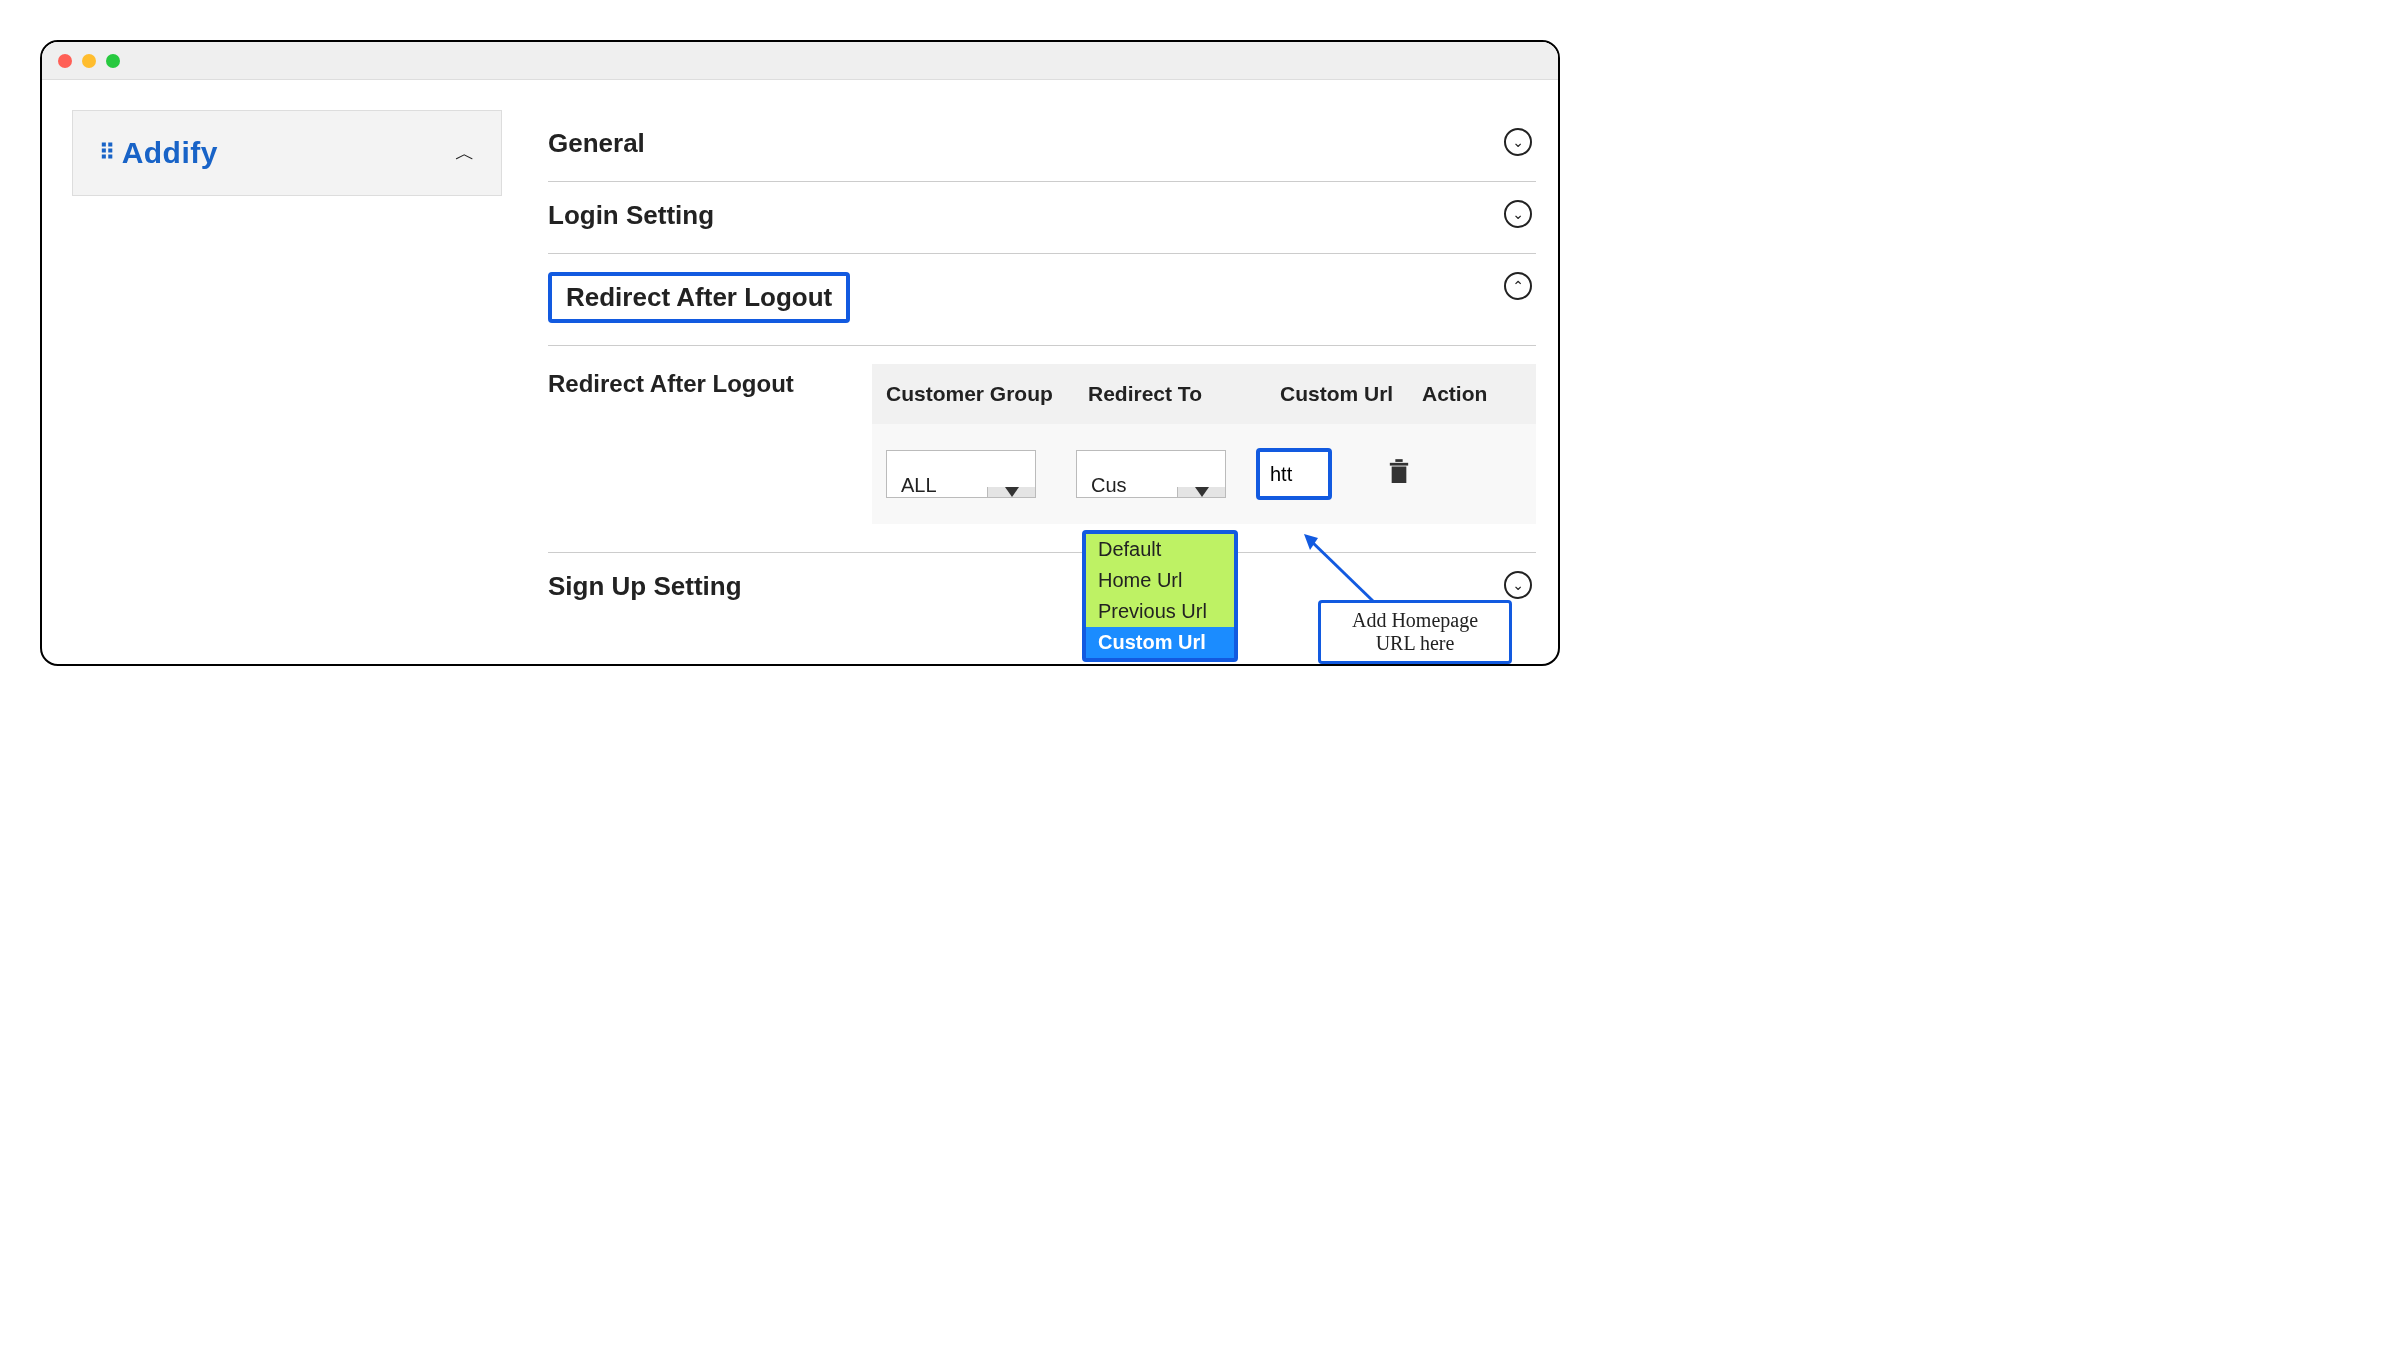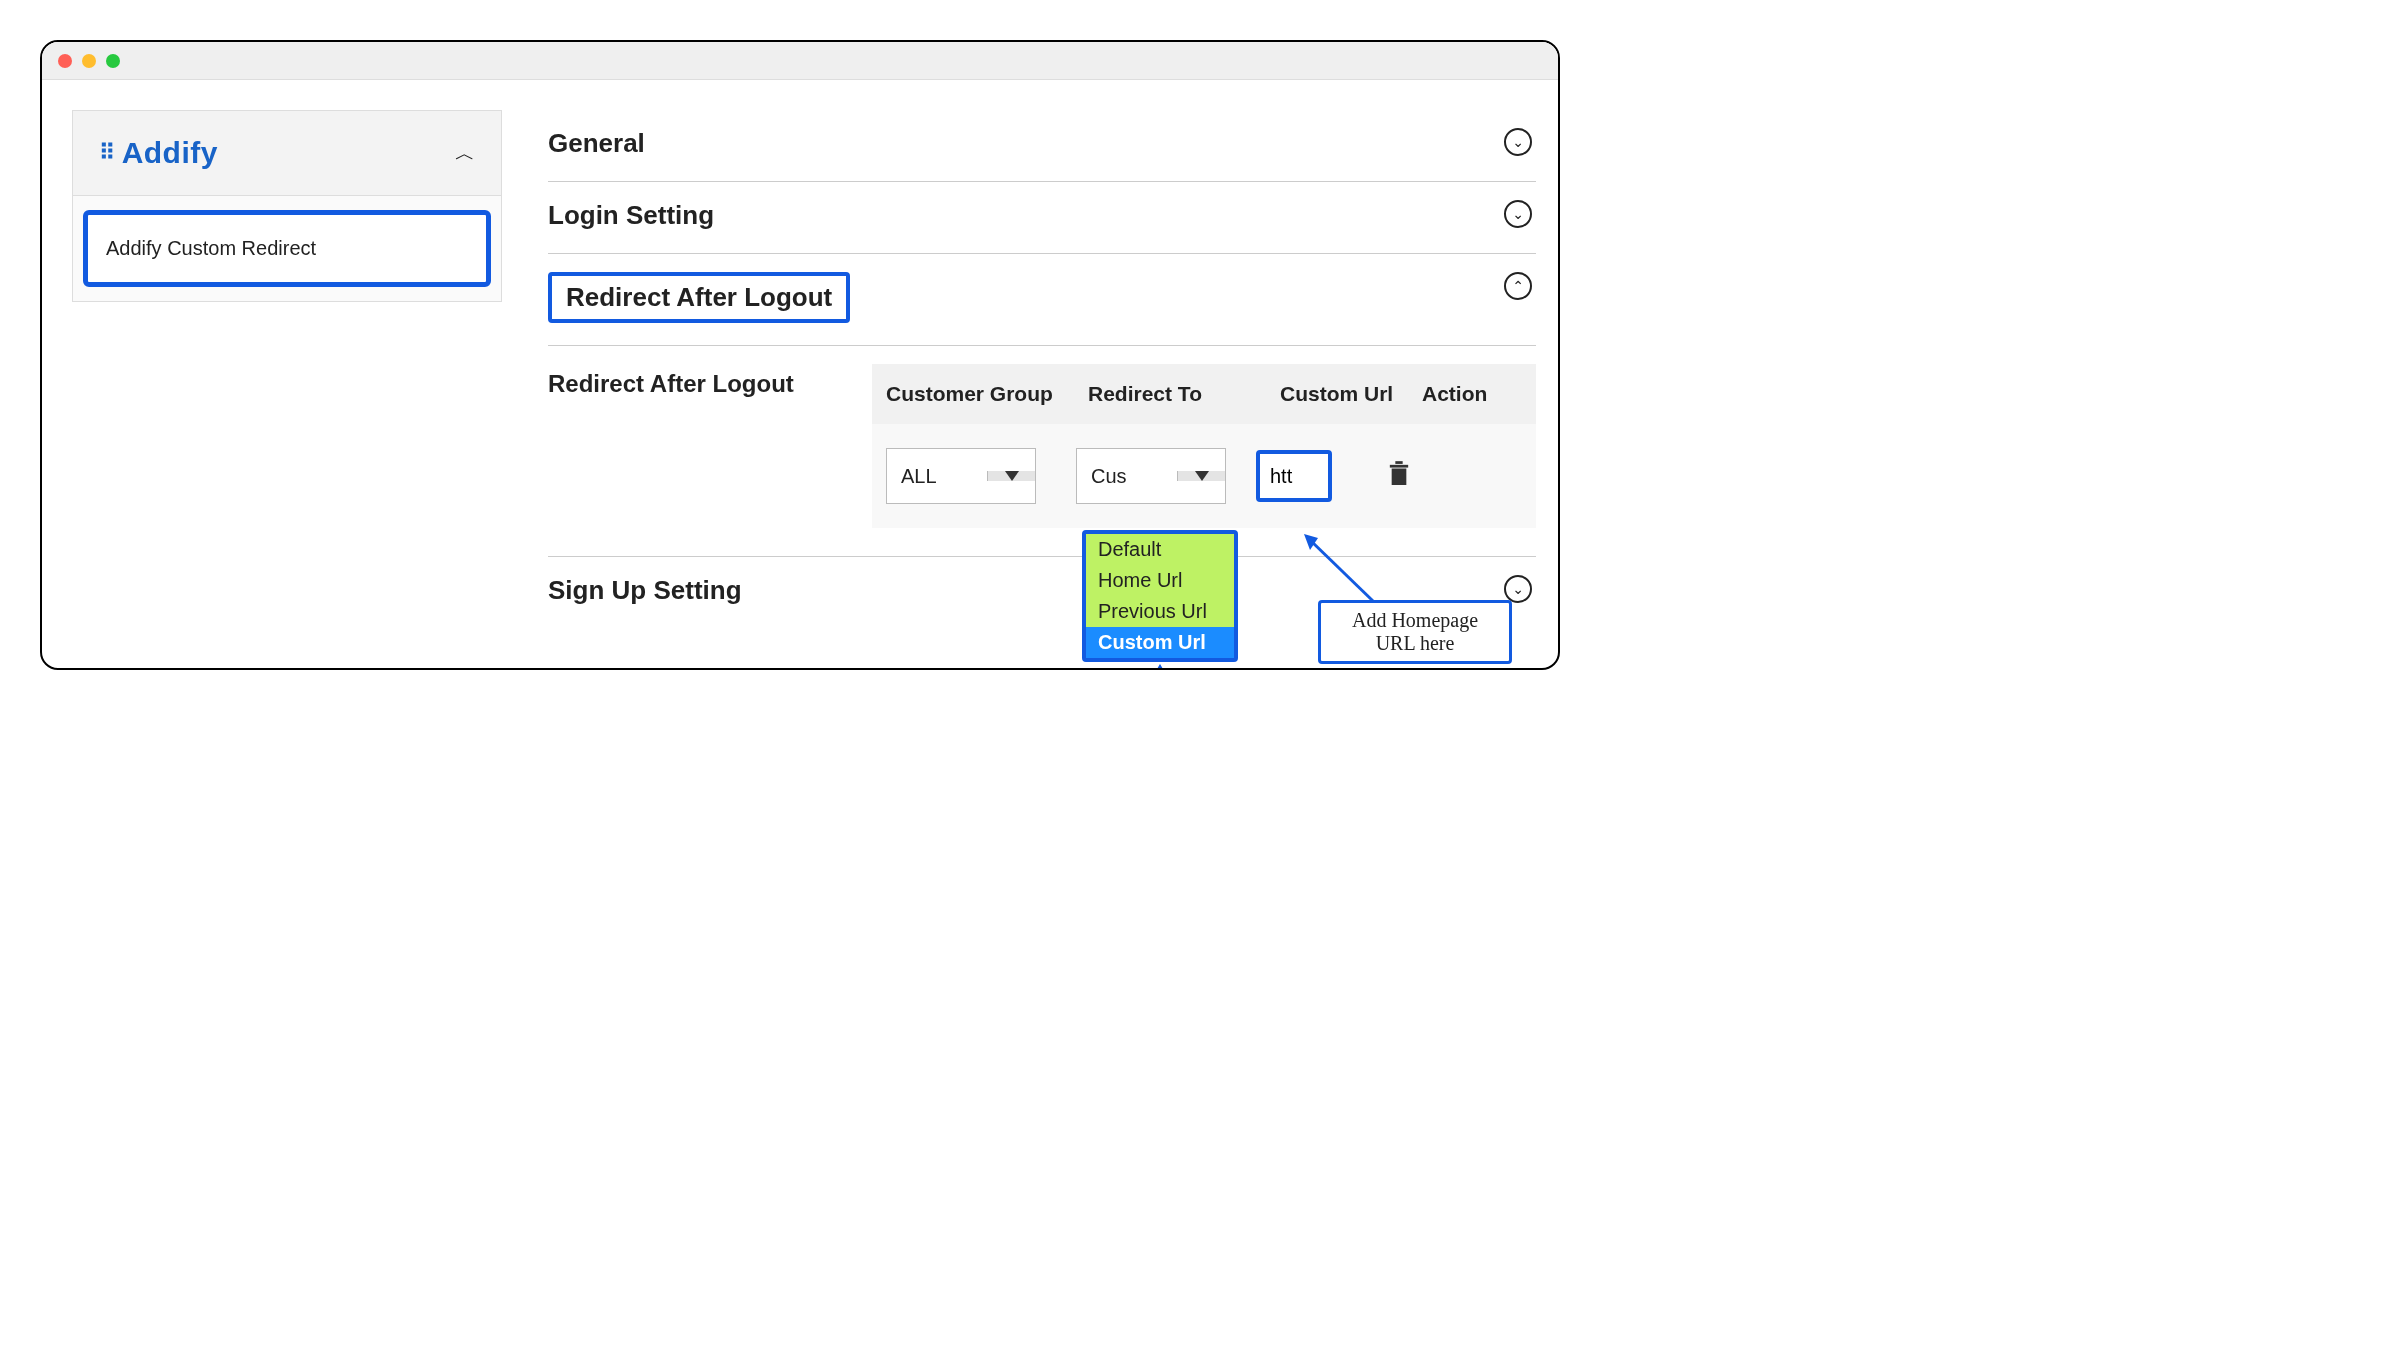--- a/index.html
+++ b/index.html
@@ -96,21 +96,21 @@
   .grid-header, .grid-row, .grid-foot {
     display:grid;
     grid-template-columns: 190px 180px 130px 100px;
     align-items:center;
     background:#f1f1f1;
   }
   .grid-header { padding:18px 14px; font-size:21px; font-weight:700; color:#222; column-gap:12px;}
   .grid-row { padding:24px 14px; background:#f8f8f8; }
   .grid-foot { padding:20px 14px; background:#f1f1f1; }
   .select-box {
-    display:flex; align-items:center; height:56px; width:150px;
+    display:flex; align-items:flex-end; height:48px; width:150px;
     border:1px solid #bbb; background:#fff;
   }
   .select-value { flex:1; padding:0 14px; display:flex; align-items:center; font-size:20px; color:#222;}
   .select-btn {
     width:48px; background:#e4e4e4; border-left:1px solid #bbb;
     display:flex; align-items:center; justify-content:center;
   }
   .tri-down {
     width:0;height:0;border-left:7px solid transparent;border-right:7px solid transparent;border-top:10px solid #333;
   }
@@ -167,25 +167,20 @@
   <div class="window-body">
 
     <div class="sidebar">
       <div class="side-header">
         <span class="brand">
           <span class="dots-icon">⠿</span>
           <span>Addify</span>
         </span>
         <span class="chevron-up">︿</span>
       </div>
-      <div class="side-item-wrap">
-        <div class="side-item">
-          <span>Addify Custom Redirect</span>
-        </div>
-      </div>
     </div>
 
     <div class="main">
 
       <div class="section-row">
         <span class="section-title">General</span>
         <span class="chev-circle">⌄</span>
       </div>
 
       <div class="section-row">

